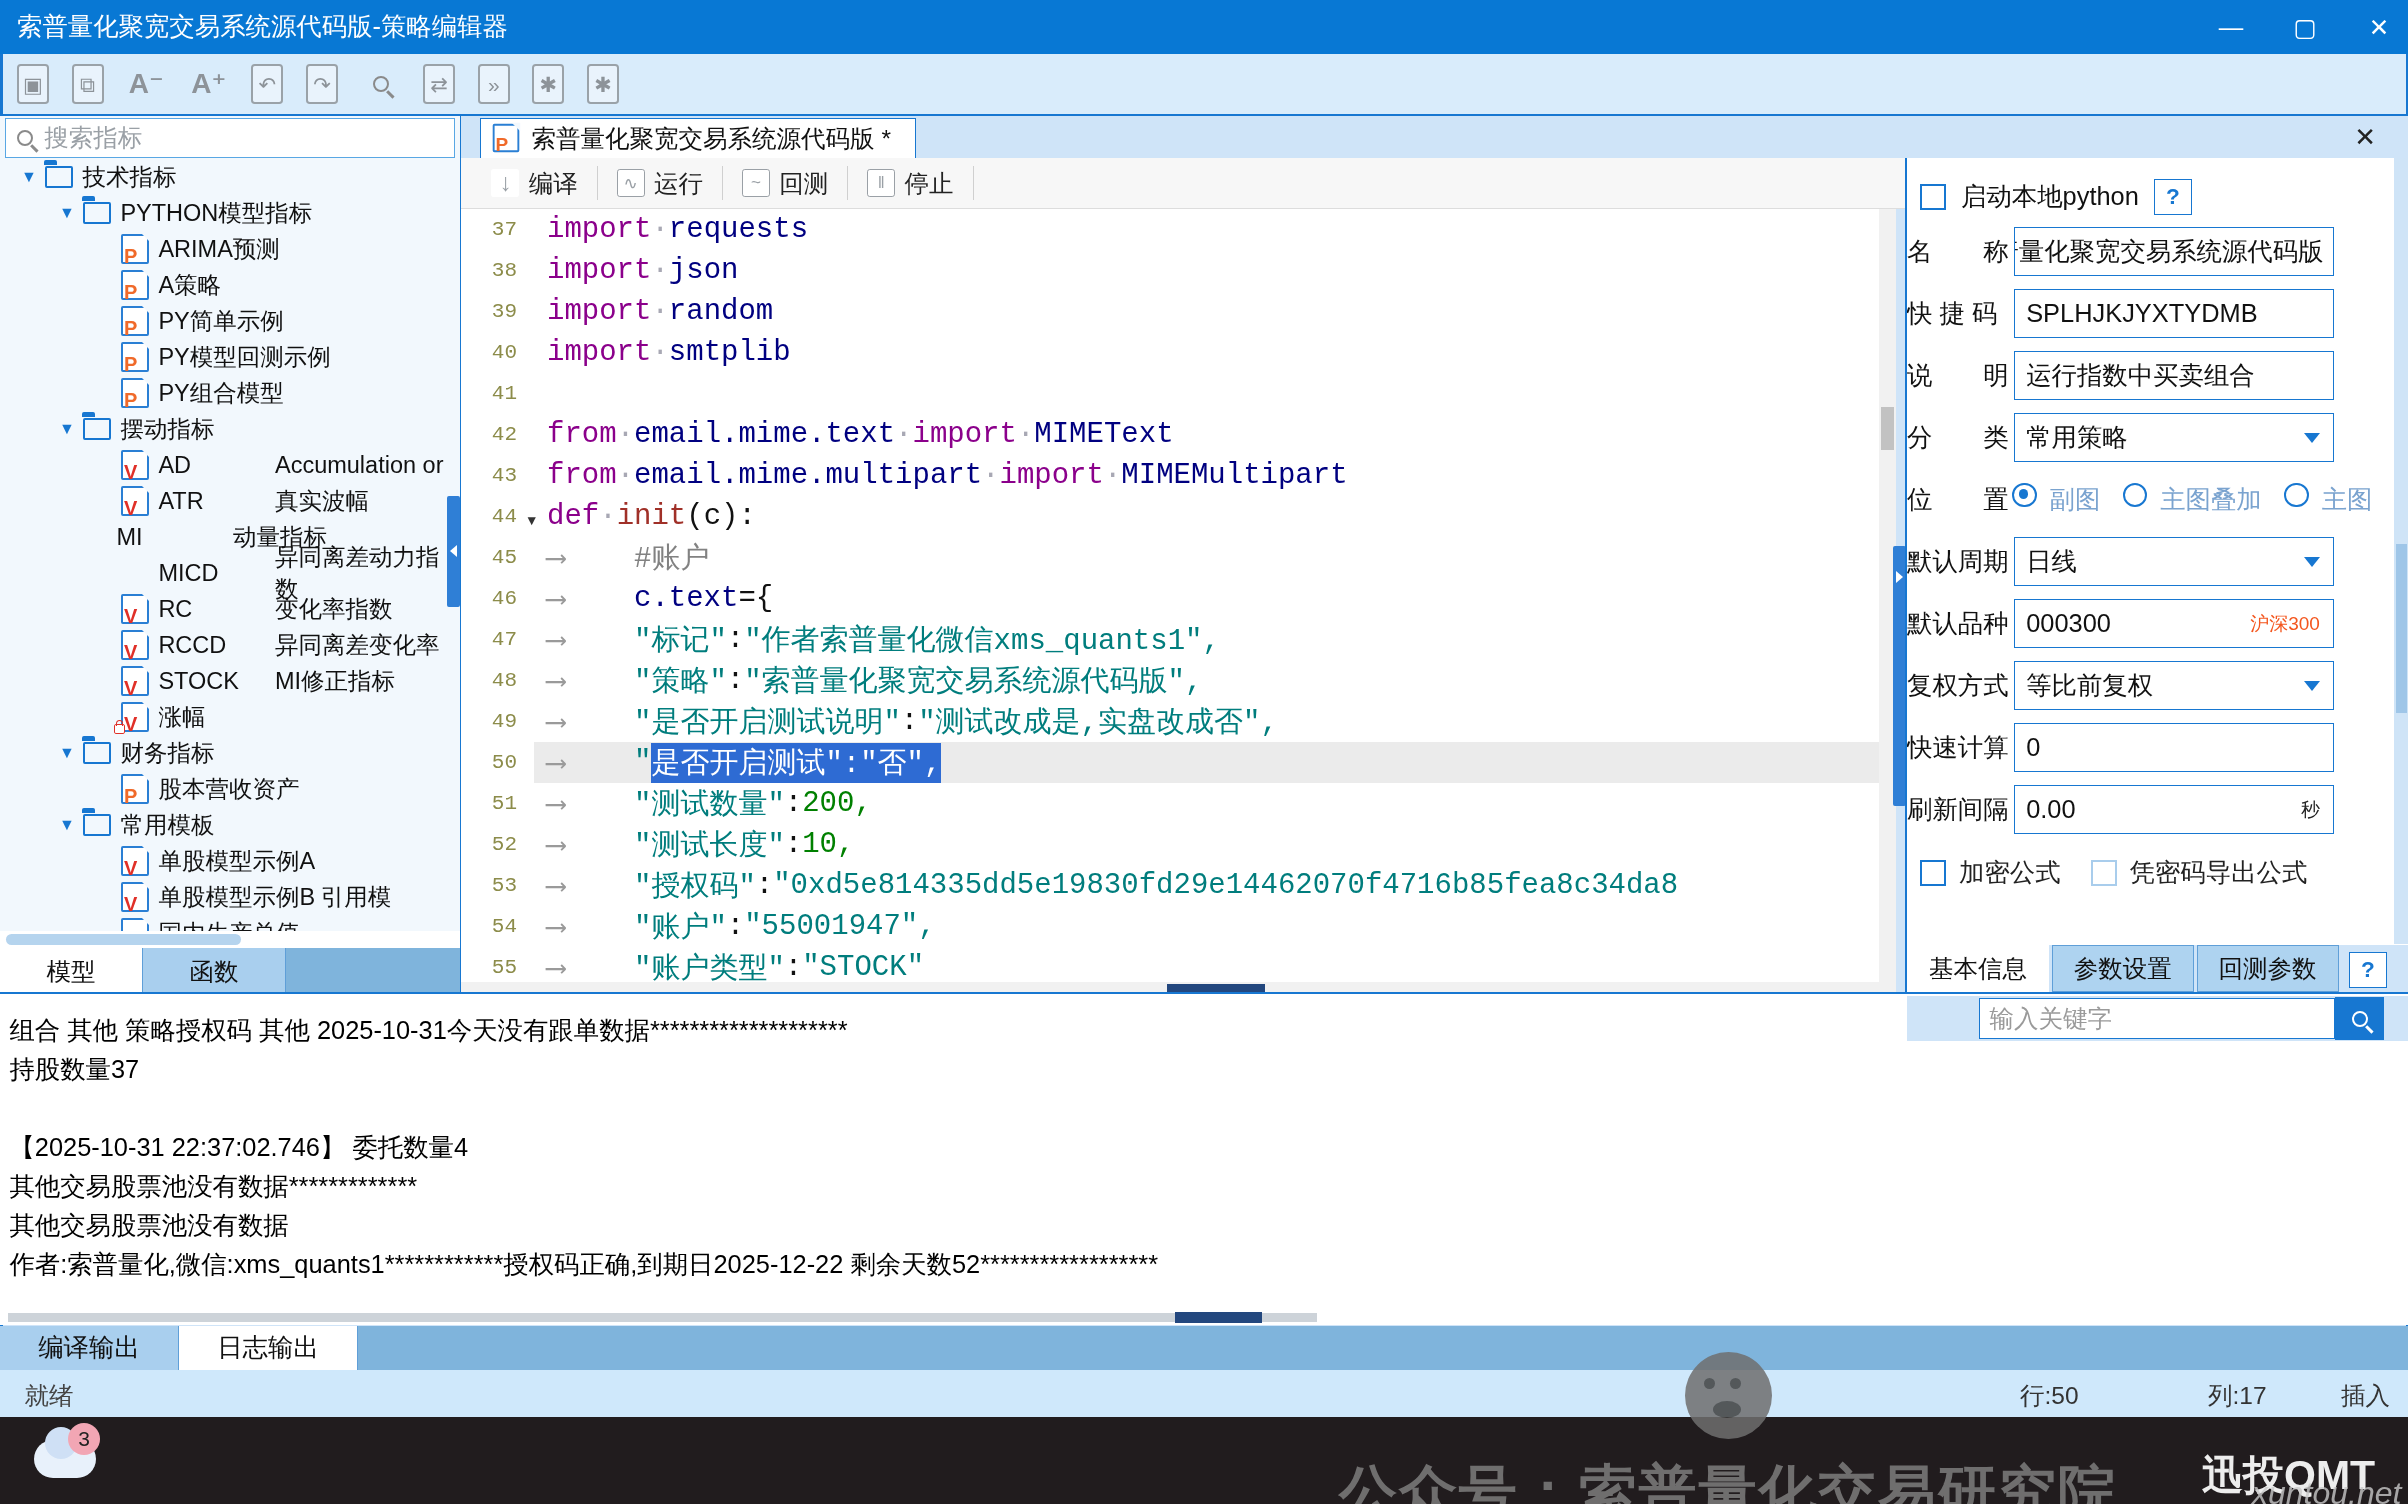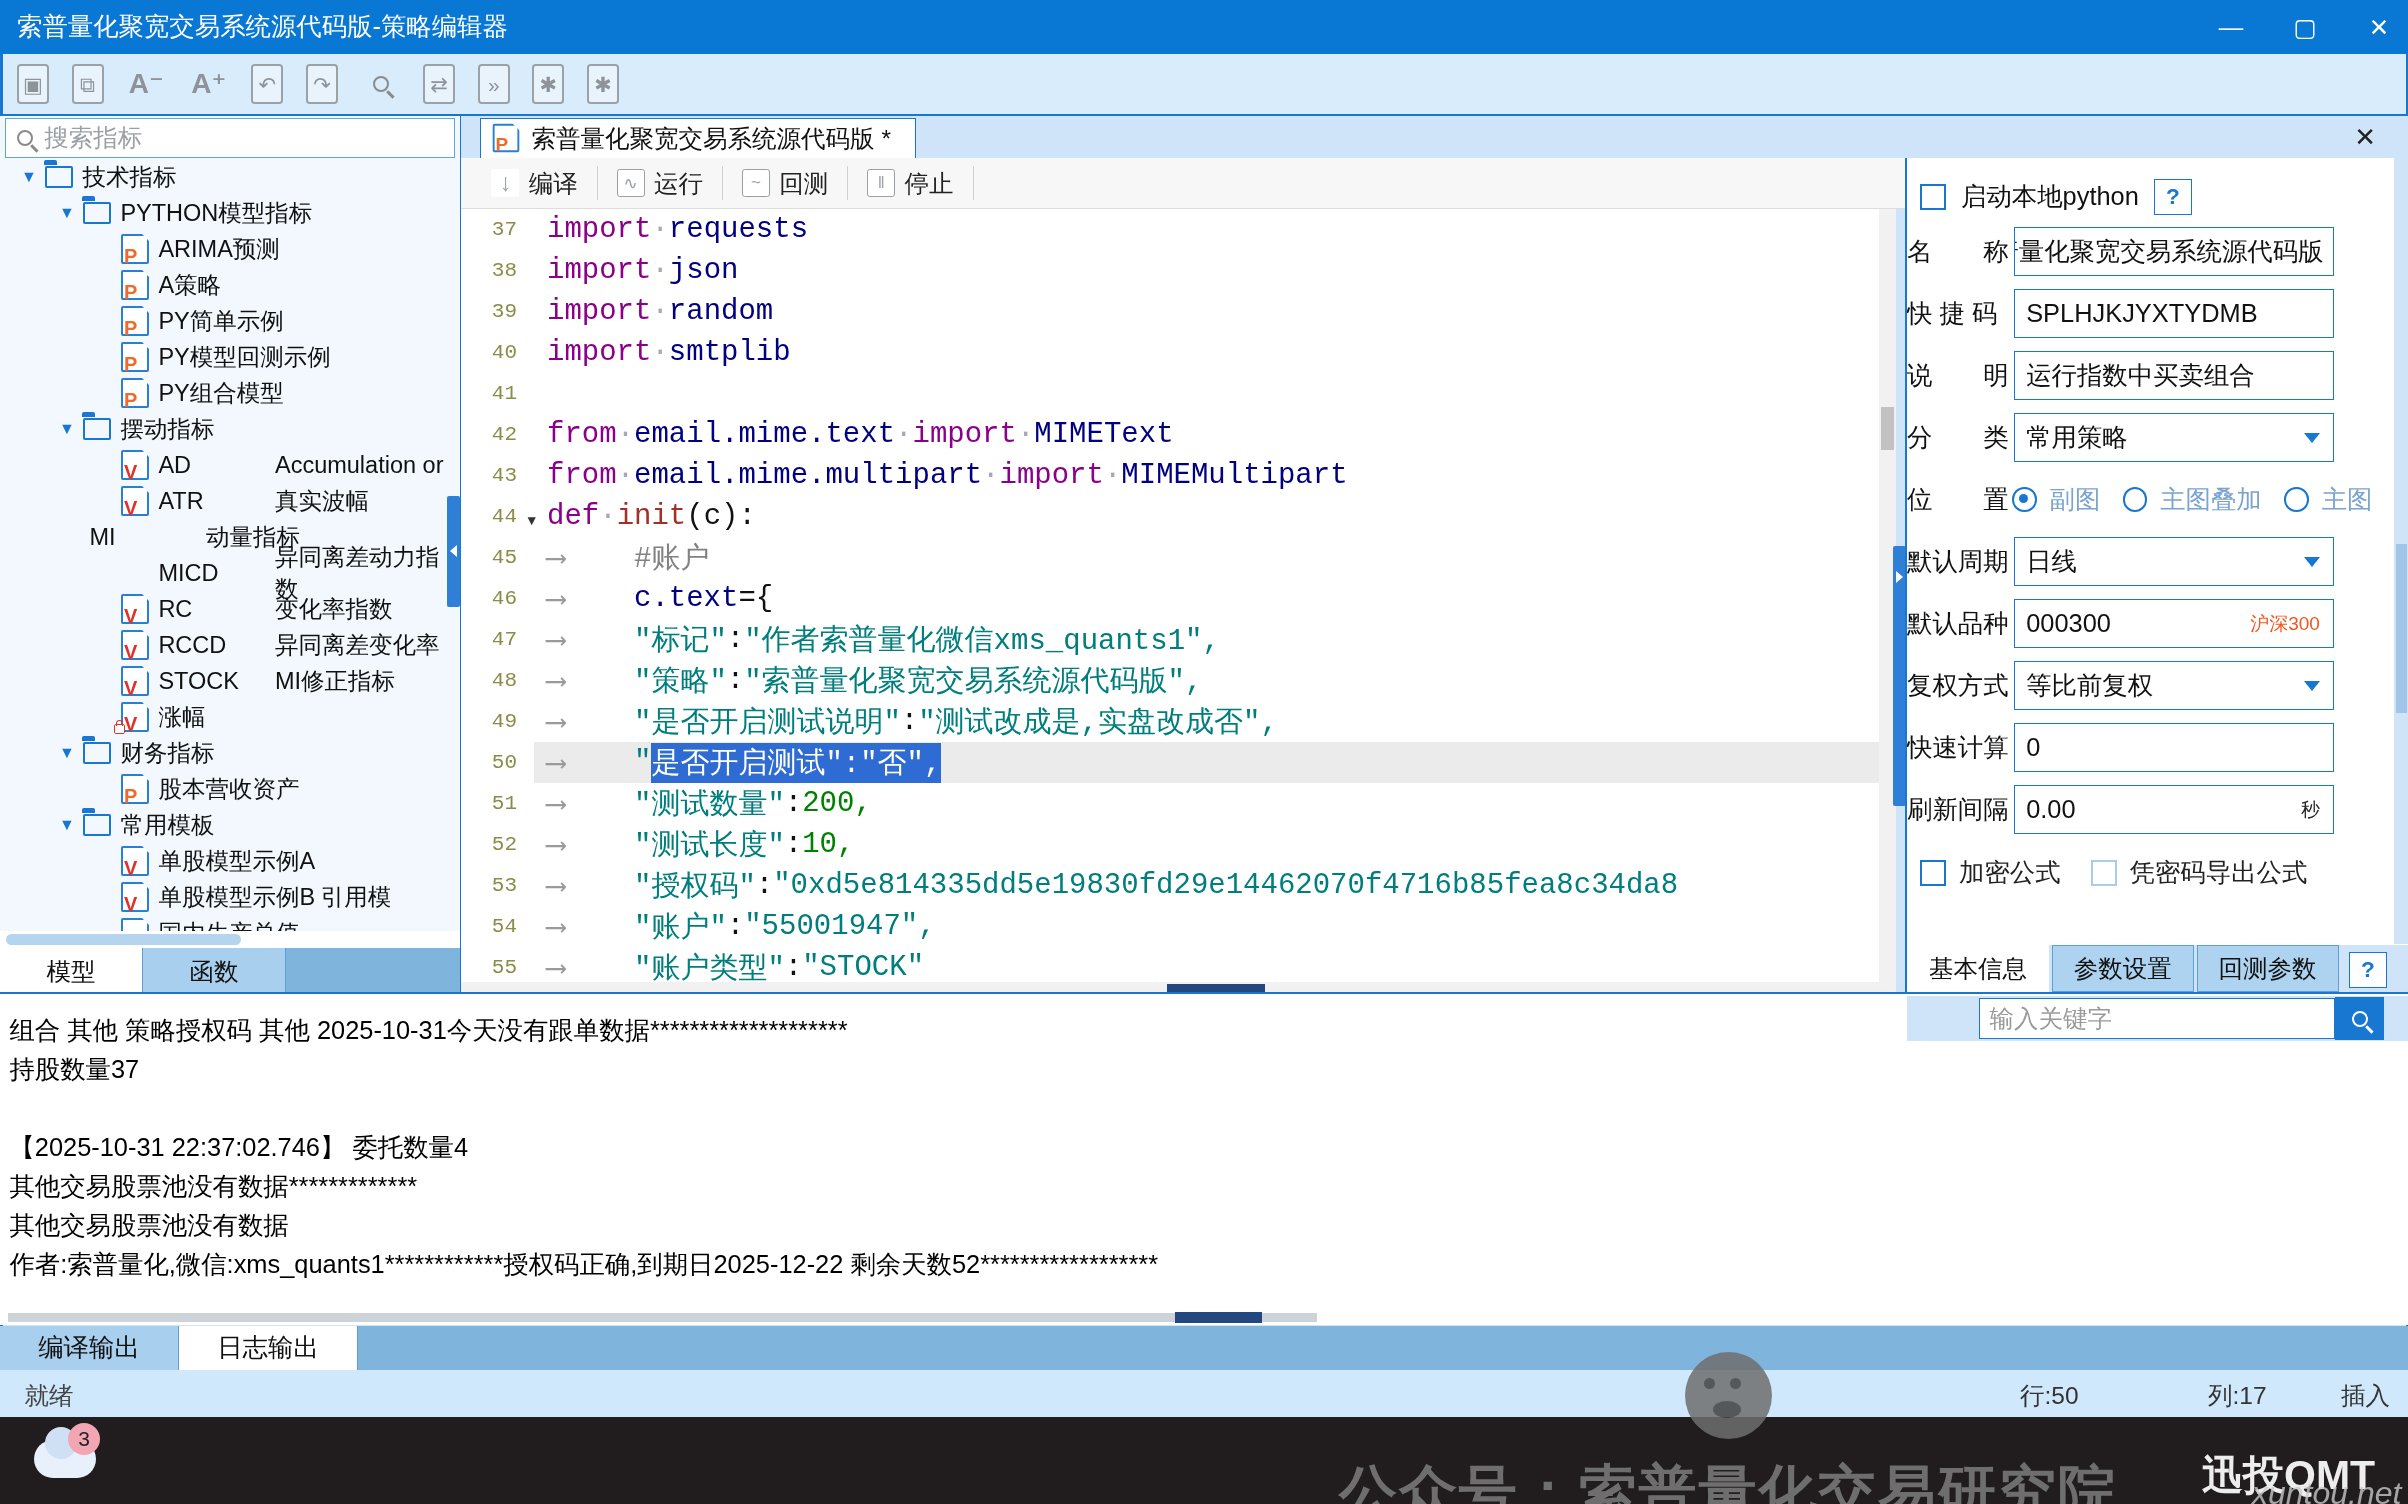--- a/index.html
+++ b/index.html
@@ -97,21 +97,21 @@
   .helpbtn{width:38px;height:36px;border:1.9px solid #1777d1;color:#1777d1;font-size:22.6px;font-weight:bold;display:flex;align-items:center;justify-content:center;background:#fff;}
   .rp-row{height:62px;display:flex;align-items:center;}
   .rp-row .lbl{width:105px;font-size:25.4px;color:#111;white-space:pre;flex:0 0 105px;}
   .field{position:relative;margin-left:1.9px;width:320px;height:49px;border:1.9px solid #1777d1;background:#fff;display:flex;align-items:center;padding:0 11.3px;font-size:25.4px;color:#111;overflow:hidden;}
   .field .val{white-space:nowrap;}
   .field.clip .val{position:absolute;right:9.4px;}
   .field .suffix{position:absolute;right:13px;font-size:19px;}
   .suffix.orange{color:#f4561e;}
   .suffix.dark{color:#222;}
   .field.select::after{content:"";position:absolute;right:13px;top:19px;border-style:solid;border-width:10.4px 8.5px 0 8.5px;border-color:#1777d1 transparent transparent transparent;}
-  .radio-group{display:flex;align-items:center;gap:13px;}
+  .radio-group{display:flex;align-items:flex-start;gap:13px;}
   .radio{width:24.5px;height:24.5px;border:2.8px solid #1777d1;border-radius:50%;position:relative;flex:0 0 24.5px;}
   .radio.checked::after{content:"";position:absolute;left:4.7px;top:4.7px;width:9.4px;height:9.4px;border-radius:50%;background:#1777d1;}
   .radio-lbl{font-size:25.4px;color:#7aa3cf;margin-right:9.4px;}
   .rp-checks{display:flex;align-items:center;gap:13px;padding:15px 0 0 13px;}
   .rp-checks .lbl{font-size:25.4px;color:#222;margin-right:17px;}
   .rp-tabs{position:absolute;left:1907px;top:945px;width:502px;height:47px;background:#cfe4f8;display:flex;align-items:flex-end;gap:2.8px;}
   .rptab{height:47px;display:flex;align-items:center;justify-content:center;font-size:24.5px;color:#111;background:#aed3f0;border:1.9px solid #5f9fd8;padding:0 21px;}
   .rptab.active{background:#fff;border-color:#fff;}
   .rp-tabs .helpbtn{margin:0 0 3.8px 7.5px;}
   .rp-search{position:absolute;left:1907px;top:996px;width:502px;height:45px;background:#cfe4f8;display:flex;align-items:center;}
@@ -256,21 +256,21 @@
           <span class="t-label">AD</span>
           <span class="t-desc">Accumulation or</span>
         </div>
         <div class="trow" style="padding-left: 121px;">
           <span class="ico file">
             <span class="ltr v">V</span>
           </span>
           <span class="t-label">ATR</span>
           <span class="t-desc">真实波幅</span>
         </div>
-        <div class="trow" style="padding-left: 52px;">
+        <div class="trow" style="padding-left: 79px;">
           <span class="ico none"></span>
           <span class="t-label">MI</span>
           <span class="t-desc">动量指标</span>
         </div>
         <div class="trow" style="padding-left: 121px;">
           <span class="ico none"></span>
           <span class="t-label">MICD</span>
           <span class="t-desc">异同离差动力指数</span>
         </div>
         <div class="trow" style="padding-left: 121px;">

